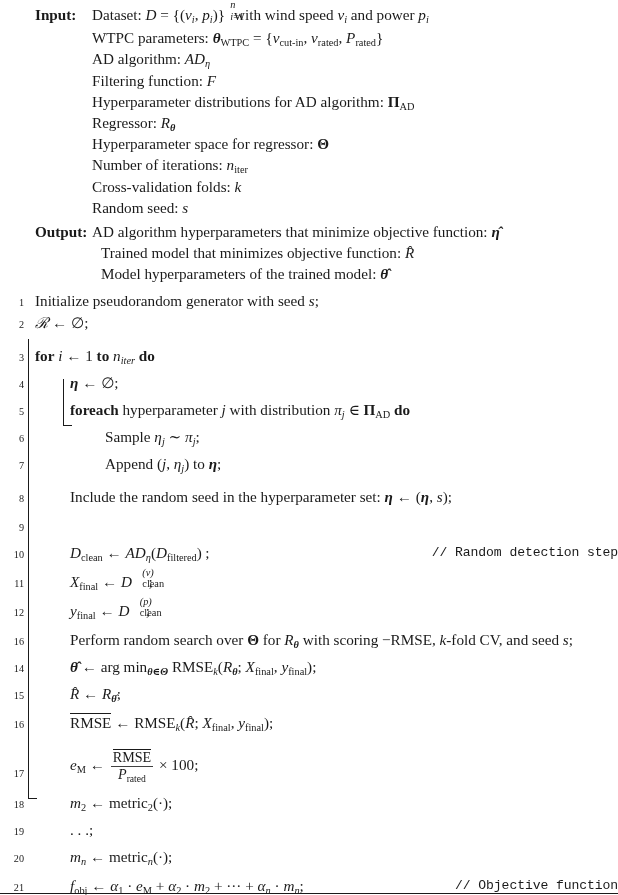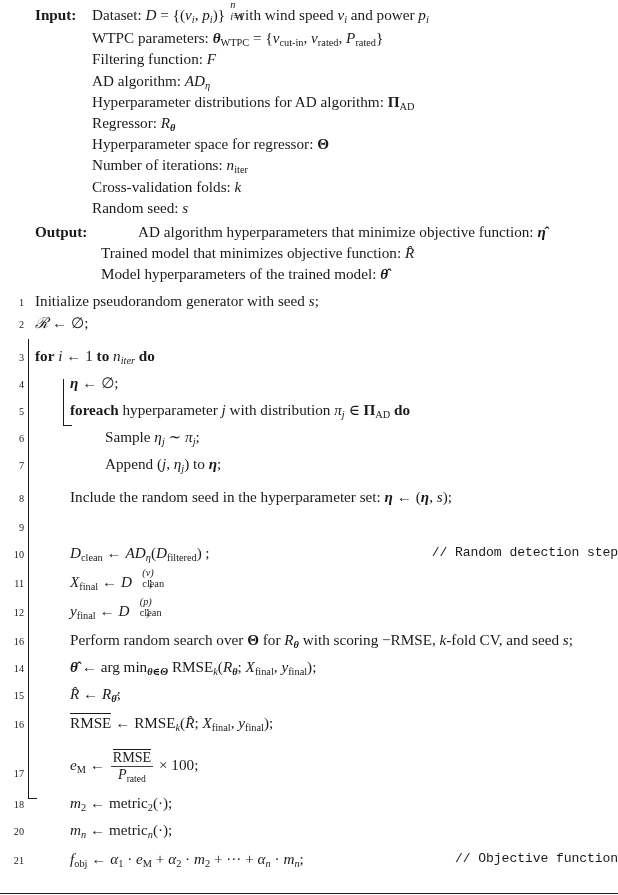--- a/index.html
+++ b/index.html
@@ -175,30 +175,30 @@
             </span></span> with wind speed <span class="mi">v<sub class="it">i</sub></span> and power <span class="mi">p<sub class="it">i</sub></span></span>
     </div>
 
     <div class="io-row cont">
       <span class="io-label">&nbsp;</span>
       <span class="io-text">WTPC parameters: <span class="mbi">θ</span><sub>WTPC</sub> = {<span class="mi">v</span><sub>cut-in</sub>, <span class="mi">v</span><sub>rated</sub>, <span class="mi">P</span><sub>rated</sub>}</span>
     </div>
 
     <div class="io-row cont">
       <span class="io-label">&nbsp;</span>
+      <span class="io-text">AD algorithm: <span class="mi">AD</span><sub class="it">η</sub></span>
+    </div>
+
+    <div class="io-row cont">
+      <span class="io-label">&nbsp;</span>
       <span class="io-text">Filtering function: <span class="mi">F</span></span>
     </div>
 
     <div class="io-row cont">
       <span class="io-label">&nbsp;</span>
-      <span class="io-text">AD algorithm: <span class="mi">AD</span><sub class="it">η</sub></span>
-    </div>
-
-    <div class="io-row cont">
-      <span class="io-label">&nbsp;</span>
       <span class="io-text">Hyperparameter distributions for AD algorithm: <span class="mb">Π</span><sub>AD</sub></span>
     </div>
 
     <div class="io-row cont">
       <span class="io-label">&nbsp;</span>
       <span class="io-text">Regressor: <span class="mi">R</span><sub class="mbi">θ</sub></span>
     </div>
 
     <div class="io-row cont">
       <span class="io-label">&nbsp;</span>
@@ -213,21 +213,21 @@
     <div class="io-row cont">
       <span class="io-label">&nbsp;</span>
       <span class="io-text">Cross-validation folds: <span class="mi">k</span></span>
     </div>
 
     <div class="io-row cont">
       <span class="io-label">&nbsp;</span>
       <span class="io-text">Random seed: <span class="mi">s</span></span>
     </div>
 
-    <div class="io-row" style="padding-top:3px;gap:46px;">
+    <div class="io-row" style="padding-top:3px;">
       <span class="io-label wide">Output:</span>
       <span class="io-text">AD algorithm hyperparameters that minimize objective function: <span class="mbi">η̂</span></span>
     </div>
 
     <div class="io-row cont">
       <span class="io-label wide">&nbsp;</span>
       <span class="io-text"><span style="display:inline-block;width:9px"></span>Trained model that minimizes objective function: <span class="mi">R̂</span></span>
     </div>
 
     <div class="io-row cont">
@@ -338,20 +338,24 @@
             <span class="den"><span class="mi">P</span><sub>rated</sub></span>
           </span> × <span>100</span>;</span>
     </div>
 
     <div class="line pad9">
       <span class="lineno">18</span>
       <span class="code ind1"><span class="mi">m</span><sub>2</sub> ← metric<sub>2</sub>(·);
       </span>
     </div>
 
+    <div class="line pad4">
+      <span class="lineno">19</span>
+      <span class="code ind1">. . .;</span>
+    </div>
 
     <div class="line pad4">
       <span class="lineno">20</span>
       <span class="code ind1"><span class="mi">m</span><sub class="it">n</sub> ← metric<sub class="it">n</sub>(·);</span>
     </div>
 
     <div class="line pad6">
       <span class="lineno">21</span>
       <span class="code ind1"><span class="mi">f</span><sub>obj</sub> ← <span class="mi">α</span><sub>1</sub> · <span class="mi">e<sub>M</sub></span> + <span class="mi">α</span><sub>2</sub> · <span class="mi">m</span><sub>2</sub> + ··· + <span class="mi">α</span><sub class="it">n</sub> · <span class="mi">m</span><sub class="it">n</sub>;
         <span class="cmt">// Objective function</span>

